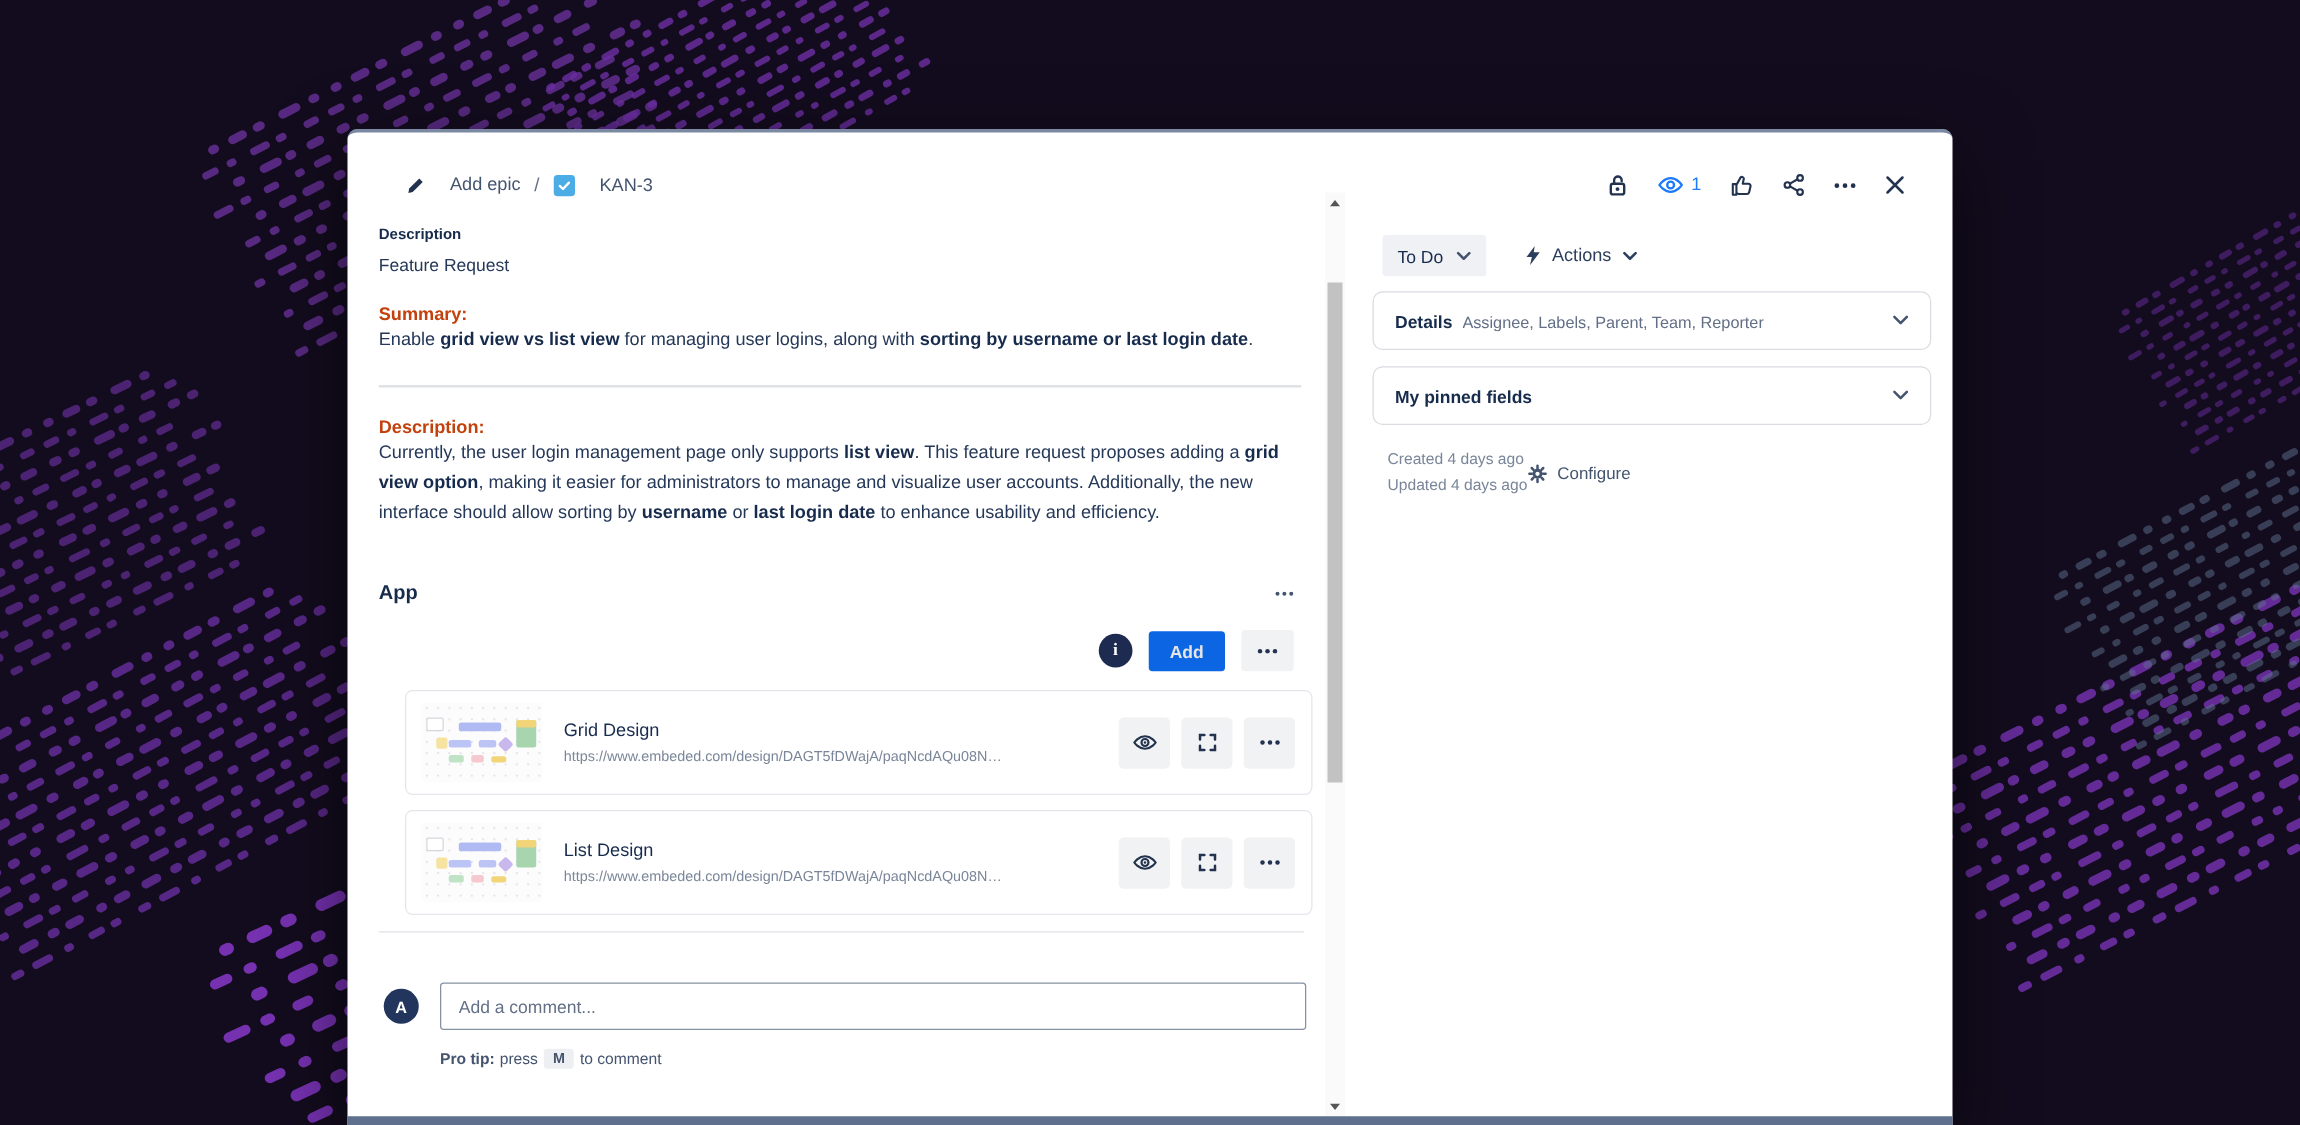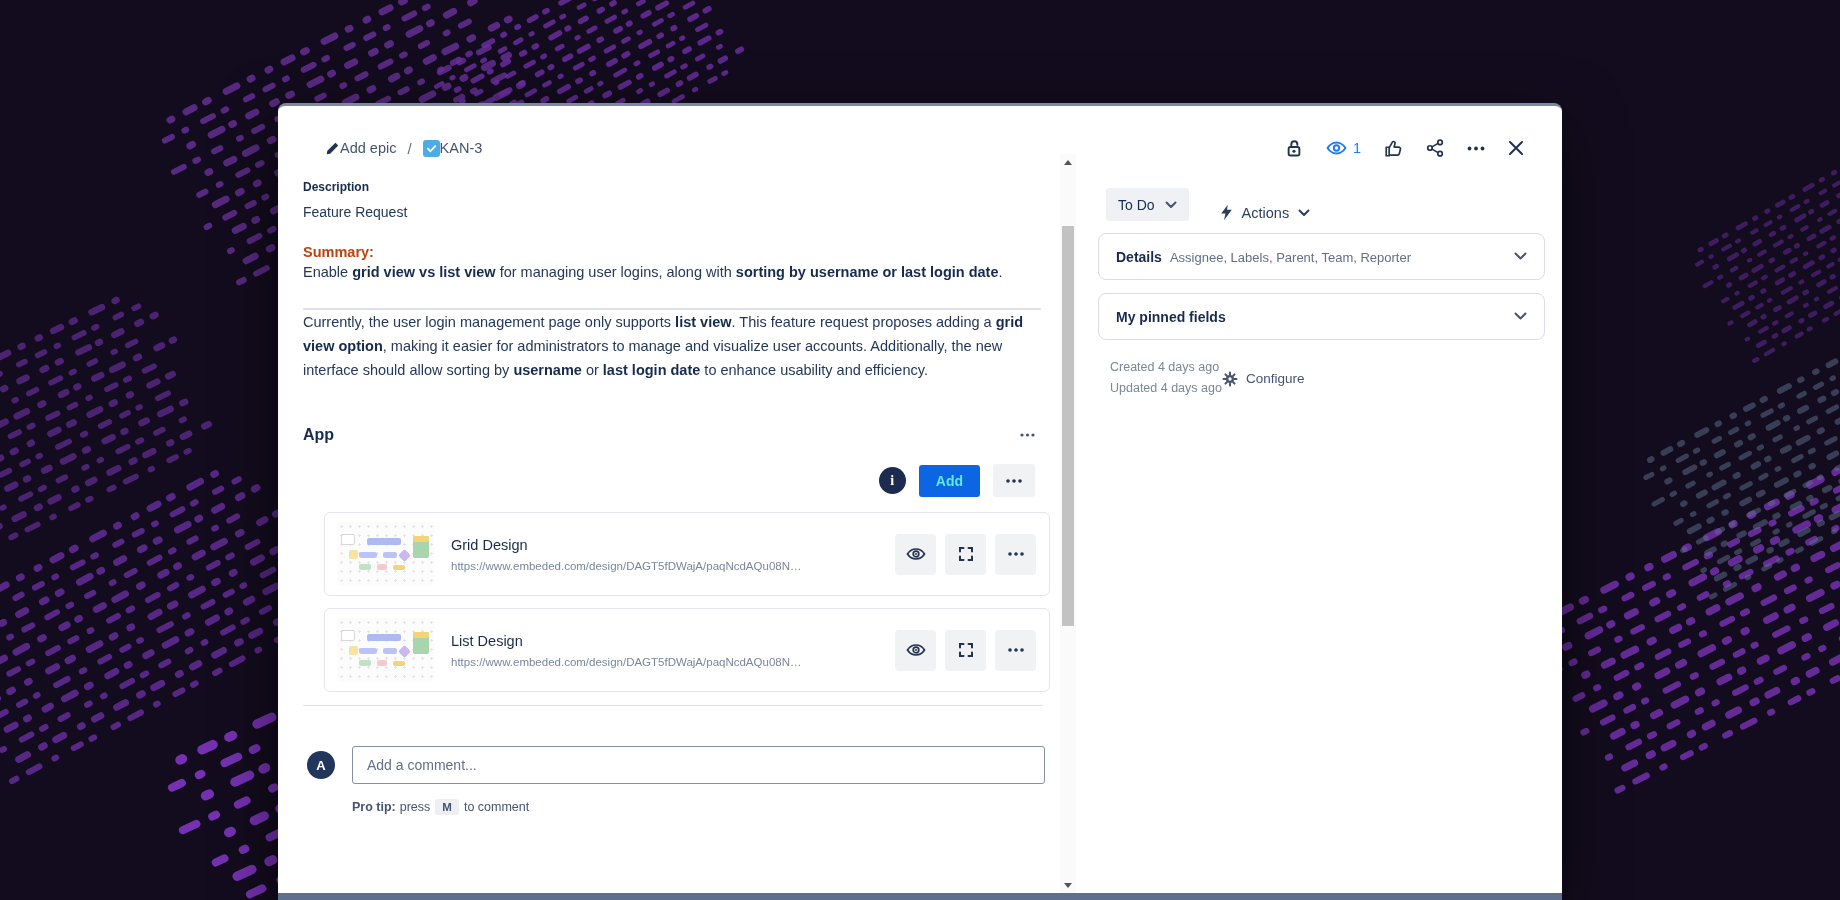--- a/index.html
+++ b/index.html
@@ -11,21 +11,21 @@
   
   .modal { position:absolute; left:278px; top:103px; width:1284px; height:797px;
            background:#fff; border-radius:8px 8px 0 0; border-top:3px solid #7C89A3;
            box-shadow:0 20px 60px rgba(0,0,0,.6); z-index:2; }
   .bottom-strip { position:absolute; left:0; right:0; bottom:0; height:7px; background:#5E708E; }
 
   
   .modal-header { position:absolute; top:28px; left:47px; right:38px; height:28px;
                   display:flex; align-items:center; justify-content:space-between; }
   .breadcrumb { display:flex; align-items:center; gap:11px; color:#44546F; font-size:14.5px; }
-  .crumb-link { display:flex; align-items:center; gap:0; cursor:pointer; }
+  .crumb-link { display:flex; align-items:flex-end; gap:20px; cursor:pointer; }
   .crumb-sep { color:#626F86; font-size:15px; }
   .issue-type-badge { width:17px; height:17px; background:#4CADE6; border-radius:3px;
                       display:flex; align-items:center; justify-content:center; }
   .header-actions { display:flex; align-items:center; gap:23px; color:#22324F; }
   .hicon { display:flex; align-items:center; cursor:pointer; }
   .watchers { display:flex; align-items:center; gap:6px; color:#1D7AFC; font-size:14.5px; font-weight:500; }
 
   
   .content { position:absolute; left:25px; top:74px; width:750px; color:#172B4D; }
   .desc-title { font-size:12px; font-weight:600; color:#172B4D; }
@@ -33,21 +33,21 @@
   .section-h { margin-top:24px; font-size:14.5px; font-weight:bold; color:#c2410c; }
   .para { font-size:14.5px; color:#253858; line-height:24px; width:740px; }
   .para b { color:#172B4D; }
   .divider { border:none; border-top:2px solid #DFE1E6; width:738px; margin-top:24px; }
   .app-row { margin-top:44px; width:732px; display:flex; align-items:center; justify-content:space-between; }
   .app-title { font-size:16px; font-weight:600; color:#172B4D; }
   .embed-controls { margin-top:20px; width:732px; display:flex; justify-content:flex-end; align-items:center; gap:13px; }
   .info-btn { width:27px; height:27px; border-radius:50%; background:#1D2B50; color:#fff;
               display:flex; align-items:center; justify-content:center; font-size:14px;
               font-weight:bold; font-family:"Liberation Serif", serif; cursor:pointer; }
-  .add-btn { background:#0C66E4; color:#5eead4; border:none; border-radius:3px; font-size:14px;
+  .add-btn { background:#0C66E4; color:#e5e5e5; border:none; border-radius:3px; font-size:14px;
              font-weight:bold; padding:8px 17px; cursor:pointer; font-family:"Liberation Sans", sans-serif; }
   .more-btn { background:#F1F2F4; border:none; border-radius:3px; width:42px; height:33px;
               display:flex; align-items:center; justify-content:center; cursor:pointer; color:#22324F; }
   .small-more { color:#44546F; cursor:pointer; display:flex; }
 
   .cards { margin-left:21px; margin-top:15px; width:726px; }
   .card { border:1px solid #E4E6EB; border-radius:6px; height:84px; display:flex;
           align-items:center; padding:0 13px 0 12px; margin-bottom:12px; background:#fff; cursor:pointer; }
   .thumb { width:97px; height:64px; background:#FCFCFC; border-radius:4px; position:relative; overflow:hidden;
            background-image:radial-gradient(#E4E4E8 1px, transparent 1.2px); background-size:9px 9px; flex:none; }
@@ -89,21 +89,21 @@
   
   .scrollbar { position:absolute; left:782px; top:48px; bottom:7px; width:16px; background:#FAFAFA; }
   .sb-arrow { position:absolute; left:0; width:16px; height:16px; display:flex; align-items:center; justify-content:center; cursor:pointer; }
   .sb-up { top:0; } .sb-down { bottom:0; }
   .tri-up { width:0; height:0; border-left:4px solid transparent; border-right:4px solid transparent; border-bottom:5px solid #555; }
   .tri-down { width:0; height:0; border-left:4px solid transparent; border-right:4px solid transparent; border-top:5px solid #555; }
   .sb-thumb { position:absolute; left:2px; top:72px; width:12px; height:400px; background:#C2C2C2; cursor:pointer; }
 
   
   .sidebar { position:absolute; left:820px; top:82px; width:447px; }
-  .status-row { display:flex; align-items:flex-end; margin-left:8px; }
+  .status-row { display:flex; align-items:center; margin-left:8px; }
   .status-btn { background:#F0F1F4; border:none; border-radius:3px; padding:0 12px; height:33px;
                 font-size:14px; font-weight:500; color:#172B4D; display:flex; align-items:center;
                 gap:10px; cursor:pointer; font-family:"Liberation Sans", sans-serif; }
   .actions-btn { background:none; border:none; margin-left:31px; display:flex; align-items:center;
                  gap:9px; color:#2C3E5D; font-size:14.5px; cursor:pointer; font-family:"Liberation Sans", sans-serif; }
   .panel { border:1px solid #D9DCE1; border-radius:8px; height:47px; display:flex; align-items:center;
            justify-content:space-between; padding:0 17px; cursor:pointer; background:#fff; }
   .panel-pinned { margin-top:13px; }
   .panel-details { margin-top:12px; }
   .panel-title { font-size:14px; font-weight:bold; color:#172B4D; }
@@ -217,20 +217,21 @@
 
   <div class="content">
     <div class="desc-title">Description</div>
     <div class="subtitle">Feature Request</div>
 
     <div class="section-h">Summary:</div>
     <p class="para"><span>Enable </span><b>grid view vs list view</b><span> for managing user logins, along with </span><b>sorting by username or last login date</b><span>.</span></p>
 
     <hr class="divider">
 
+    <div class="section-h">Description:</div>
     <p class="para"><span>Currently, the user login management page only supports </span><b>list view</b><span>. This feature request proposes adding a </span><b>grid view option</b><span>, making it easier for administrators to manage and visualize user accounts. Additionally, the new interface should allow sorting by </span><b>username</b><span> or </span><b>last login date</b><span> to enhance usability and efficiency.</span></p>
 
     <div class="app-row">
       <span class="app-title">App</span>
       <span class="small-more">
         <svg width="15" height="4" viewBox="0 0 15 4">
             <circle cx="2" cy="2" r="1.6" fill="#44546F"></circle>
             <circle cx="7.5" cy="2" r="1.6" fill="#44546F"></circle>
             <circle cx="13" cy="2" r="1.6" fill="#44546F"></circle>
           </svg>

